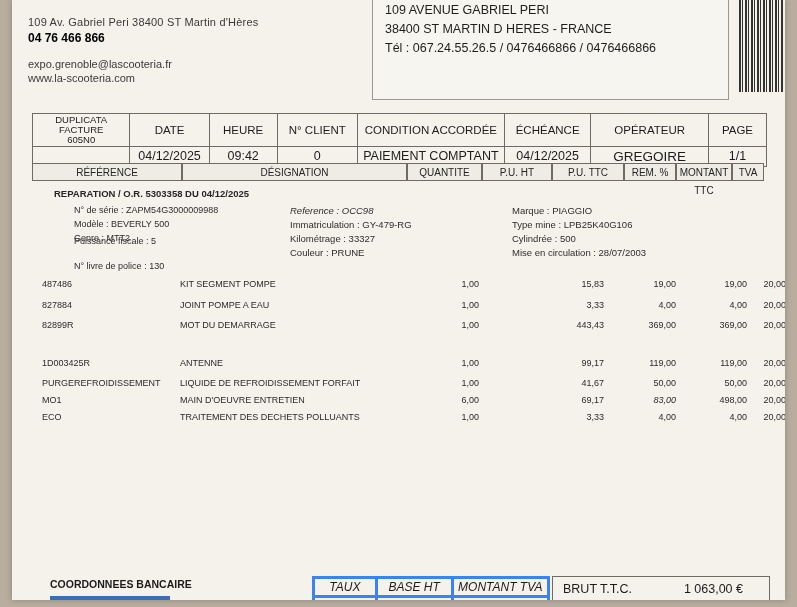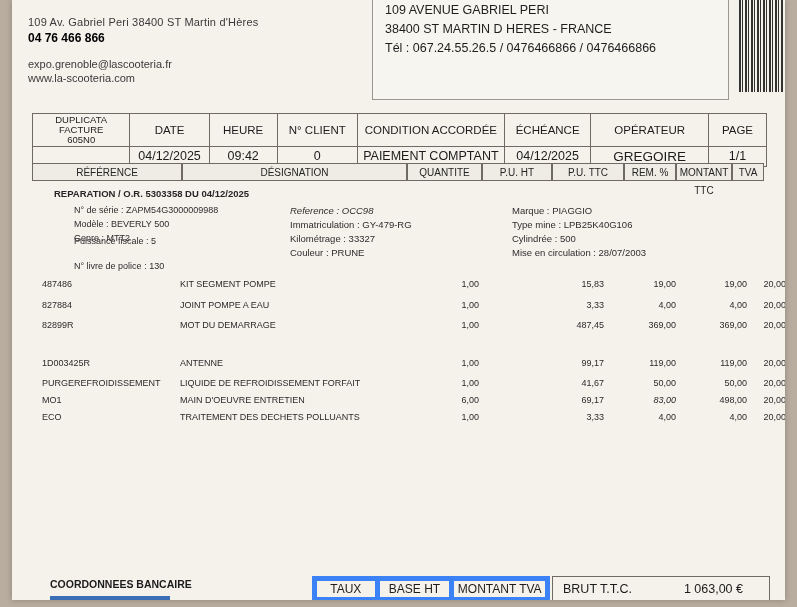--- a/index.html
+++ b/index.html
@@ -90,21 +90,21 @@
   .puttc{left:620px;width:44px;text-align:right;}
   .mttc{left:683px;width:52px;text-align:right;}
   .tva{left:740px;width:34px;text-align:right;}
 
   
   #coord{left:38px;top:578px;font-size:10.5px;font-weight:bold;color:#1b1b1b;}
   #iban{position:absolute;left:38px;top:596px;width:120px;height:11px;background:#3b6fb5;}
   #tax-table{
     position:absolute;left:300px;top:576px;width:238px;font-size:12px;
   }
-  #tax-table td{border:5px solid #3b82f6;text-align:center;padding:1px 3px;color:#1c1c1c;}
+  #tax-table td{border:3px solid #3b82f6;text-align:center;padding:1px 3px;color:#1c1c1c;font-style:italic;}
   #brut-box{
     position:absolute;left:540px;top:576px;width:218px;height:26px;
     border:1px solid #6f6b64;box-sizing:border-box;
   }
   #brut-box .lbl{position:absolute;left:10px;top:5px;font-size:12.5px;color:#1c1c1c;}
   #brut-box .val{position:absolute;right:26px;top:5px;font-size:12.5px;color:#1c1c1c;}
 </style>
 </head>
 <body>
 
@@ -195,21 +195,21 @@
     <div class="item desig" style="top:300px;">JOINT POMPE A EAU</div>
     <div class="item qte" style="top:300px;">1,00</div>
     <div class="item puht" style="top:300px;">3,33</div>
     <div class="item puttc" style="top:300px;">4,00</div>
     <div class="item mttc" style="top:300px;">4,00</div>
     <div class="item tva" style="top:300px;">20,00</div>
 
     <div class="item code" style="top:320px;">82899R</div>
     <div class="item desig" style="top:320px;">MOT DU DEMARRAGE</div>
     <div class="item qte" style="top:320px;">1,00</div>
-    <div class="item puht" style="top:320px;">487,45</div>
+    <div class="item puht" style="top:320px;">443,43</div>
     <div class="item puttc" style="top:320px;">369,00</div>
     <div class="item mttc" style="top:320px;">369,00</div>
     <div class="item tva" style="top:320px;">20,00</div>
 
     <div class="item code" style="top:358px;">1D003425R</div>
     <div class="item desig" style="top:358px;">ANTENNE</div>
     <div class="item qte" style="top:358px;">1,00</div>
     <div class="item puht" style="top:358px;">99,17</div>
     <div class="item puttc" style="top:358px;">119,00</div>
     <div class="item mttc" style="top:358px;">119,00</div>

